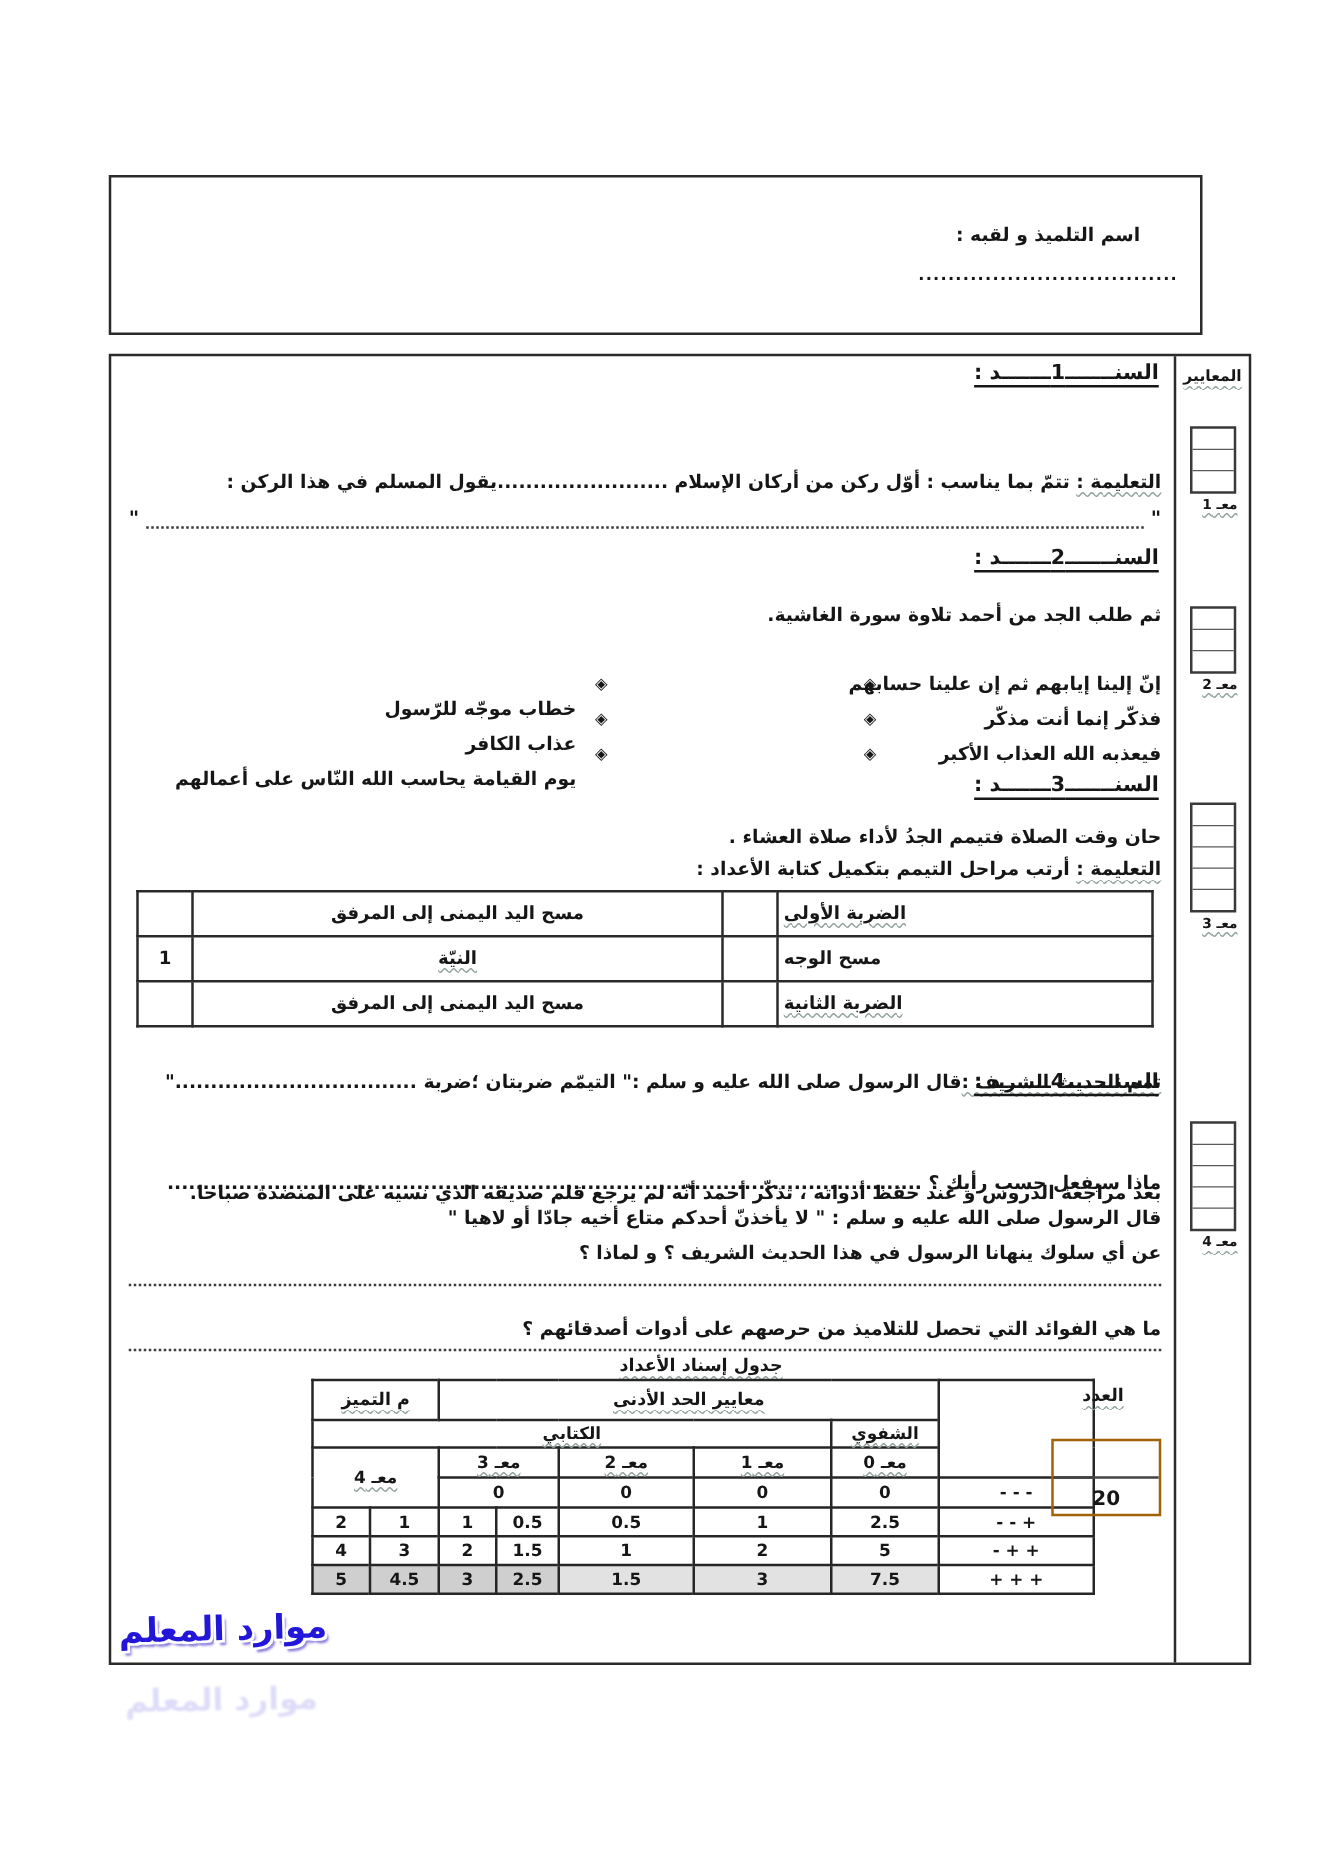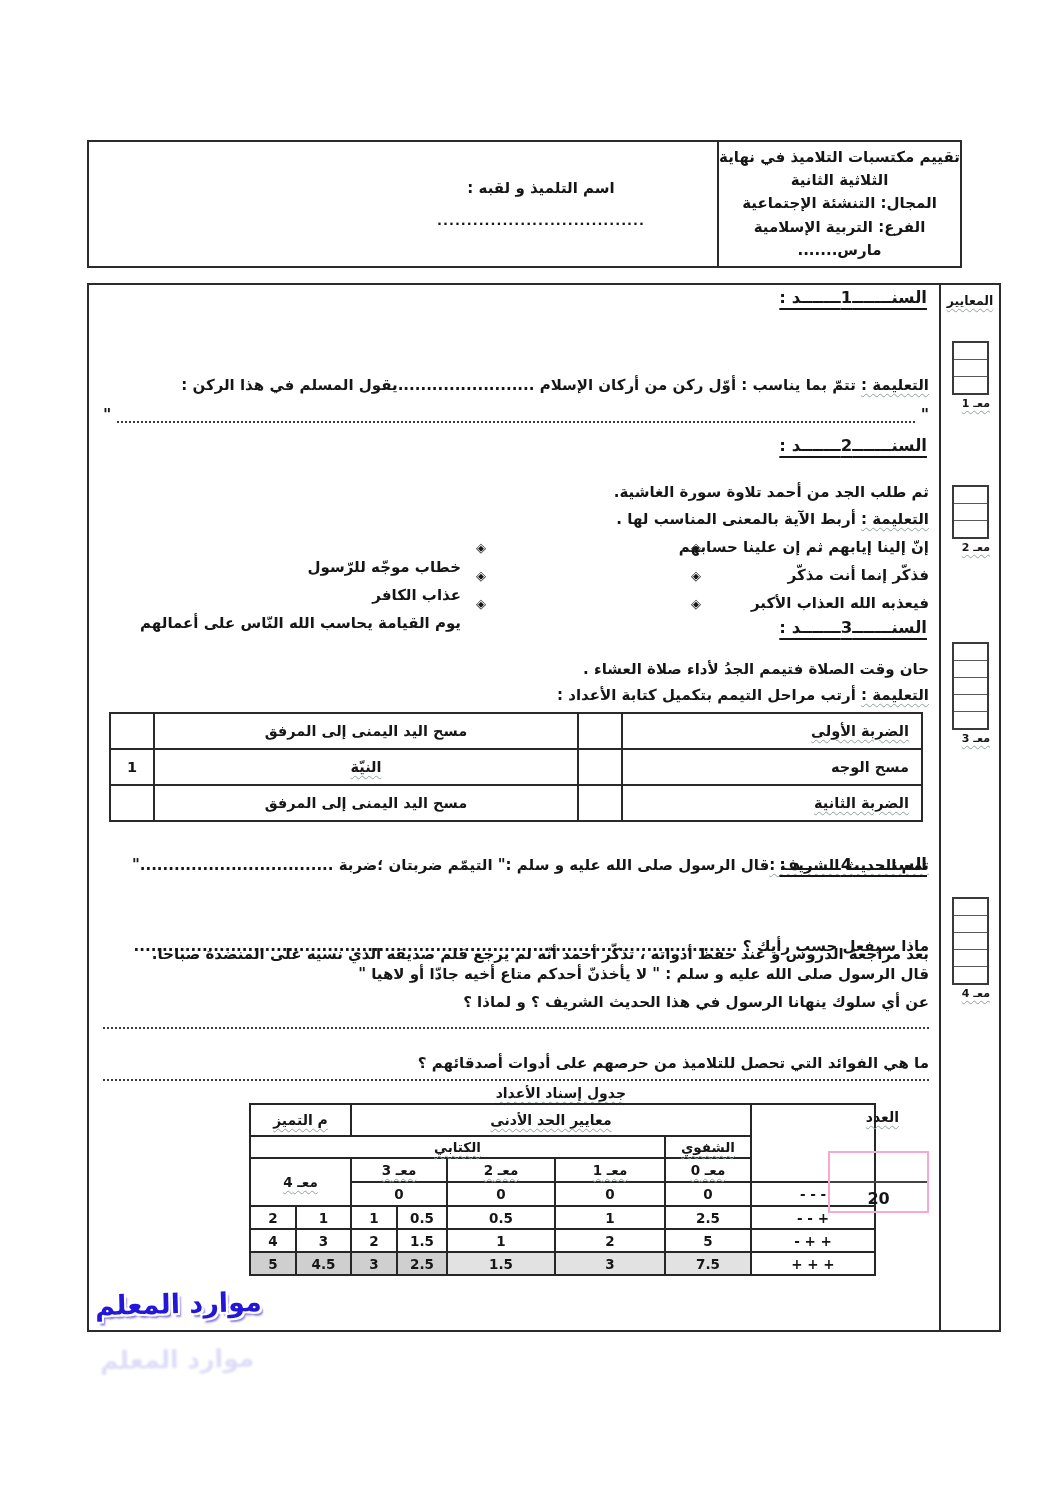--- a/index.html
+++ b/index.html
@@ -51,56 +51,50 @@
   .match-row{position:absolute;right:68px;left:12px;height:26px;font-size:15px;font-weight:600;}
   .match-row .verse{position:absolute;right:2px;white-space:nowrap;}
   .match-row .bullet{position:absolute;font-size:13px;top:2px;}
   .match-row .b1{right:230px;}
   .match-row .b2{right:445px;}
   .match-row .meaning{position:absolute;right:470px;white-space:nowrap;margin-top:20px;}
 
   
   .t3{position:absolute;top:427px;right:76px;width:812px;border-collapse:collapse;direction:rtl;table-layout:fixed;}
   .t3 td{border:2px solid #2a2a2a;height:36px;font-size:14.5px;font-weight:600;text-align:center;padding:0 4px;box-sizing:border-box;}
-  .t3 td.stage{text-align:right;padding-right:12px;}
+  .t3 td.stage{text-align:left;padding-right:12px;}
 
   
   .score-title{position:absolute;right:373px;top:800px;font-size:14px;font-weight:700;}
   .st{position:absolute;top:818px;right:123px;border-collapse:collapse;direction:rtl;table-layout:fixed;}
   .st td{border:2px solid #262626;text-align:center;font-size:13.5px;font-weight:700;padding:0 2px;box-sizing:border-box;}
   .st .r1 td{height:32px;font-size:14px;}
   .st .r2 td{height:22px;}
   .st .r3 td{height:24px;}
   .st .r4 td{height:24px;}
   .st .dr td{height:23px;}
   .st td.sh1{background:#cfcfcf;}
   .st td.sh2{background:#e2e2e2;}
 
   .score-label{position:absolute;right:100px;top:824px;font-size:14px;font-weight:700;}
-  .score-box{position:absolute;right:70px;top:866px;width:101px;height:62px;border:2px solid #f9a8d4;box-sizing:border-box;}
+  .score-box{position:absolute;right:70px;top:866px;width:88px;height:62px;border:2px solid #a16207;box-sizing:border-box;}
   .score-box .top{height:30px;border-bottom:2px solid #444;box-sizing:border-box;}
   .score-box .val{height:30px;display:flex;align-items:center;justify-content:center;font-size:16px;font-weight:700;}
 
   
   .wm{left:95px;top:1288px;font-size:27px;font-weight:800;color:#2217d8;transform:rotate(-1.5deg);
       text-shadow:-2px -2px 0 #fff,2px -2px 0 #fff,-2px 2px 0 #fff,2px 2px 0 #fff,3px 4px 2px #8a7ddb;
       z-index:5;}
   .wm-reflect{left:100px;top:1345px;font-size:25px;font-weight:800;color:#2217d8;opacity:0.15;filter:blur(1px);transform:rotate(-1deg);}
 </style>
 </head>
 <body>
 
 <div class="abs hdr">
   <div class="cell">
-    <div>تقييم مكتسبات التلاميذ في نهاية الثلاثية الثانية</div>
-    <div>المجال: التنشئة الإجتماعية</div>
-    <div>الفرع: التربية الإسلامية</div>
-    <div>مارس.......</div>
-  </div>
-  <div class="cell">
     <div>اسم التلميذ و لقبه :</div>
     <div class="dots">...................................</div>
   </div>
 </div>
 
 <div class="abs main">
 
   <div class="sbar">
     <div class="sbar-title wv">المعايير</div>
 
@@ -142,23 +136,20 @@
     <span class="b wv">التعليمة :</span><span> تتمّ بما يناسب : أوّل ركن من أركان الإسلام ........................يقول المسلم في هذا الركن :</span>
   </div>
   <div class="ansline" style="top:124px;">
     <span class="q r">"</span>
     <span class="fill"></span>
     <span class="q l">"</span>
   </div>
 
   <div class="sec-head" style="top:151px;">السنـــــــ2ـــــــد :</div>
   <div class="line" style="top:196px;">ثم طلب الجد من أحمد تلاوة سورة الغاشية.</div>
-  <div class="line" style="top:223px;">
-    <span class="b wv">التعليمة :</span><span> أربط الآية بالمعنى المناسب لها .</span>
-  </div>
 
   <div class="match-row" style="top:253px;">
     <span class="verse">إنّ إلينا إيابهم ثم إن علينا حسابهم</span>
     <span class="bullet b1">◈</span>
     <span class="bullet b2">◈</span>
     <span class="meaning">خطاب موجّه للرّسول</span>
   </div>
   <div class="match-row" style="top:281px;">
     <span class="verse">فذكّر إنما أنت مذكّر</span>
     <span class="bullet b1">◈</span>

